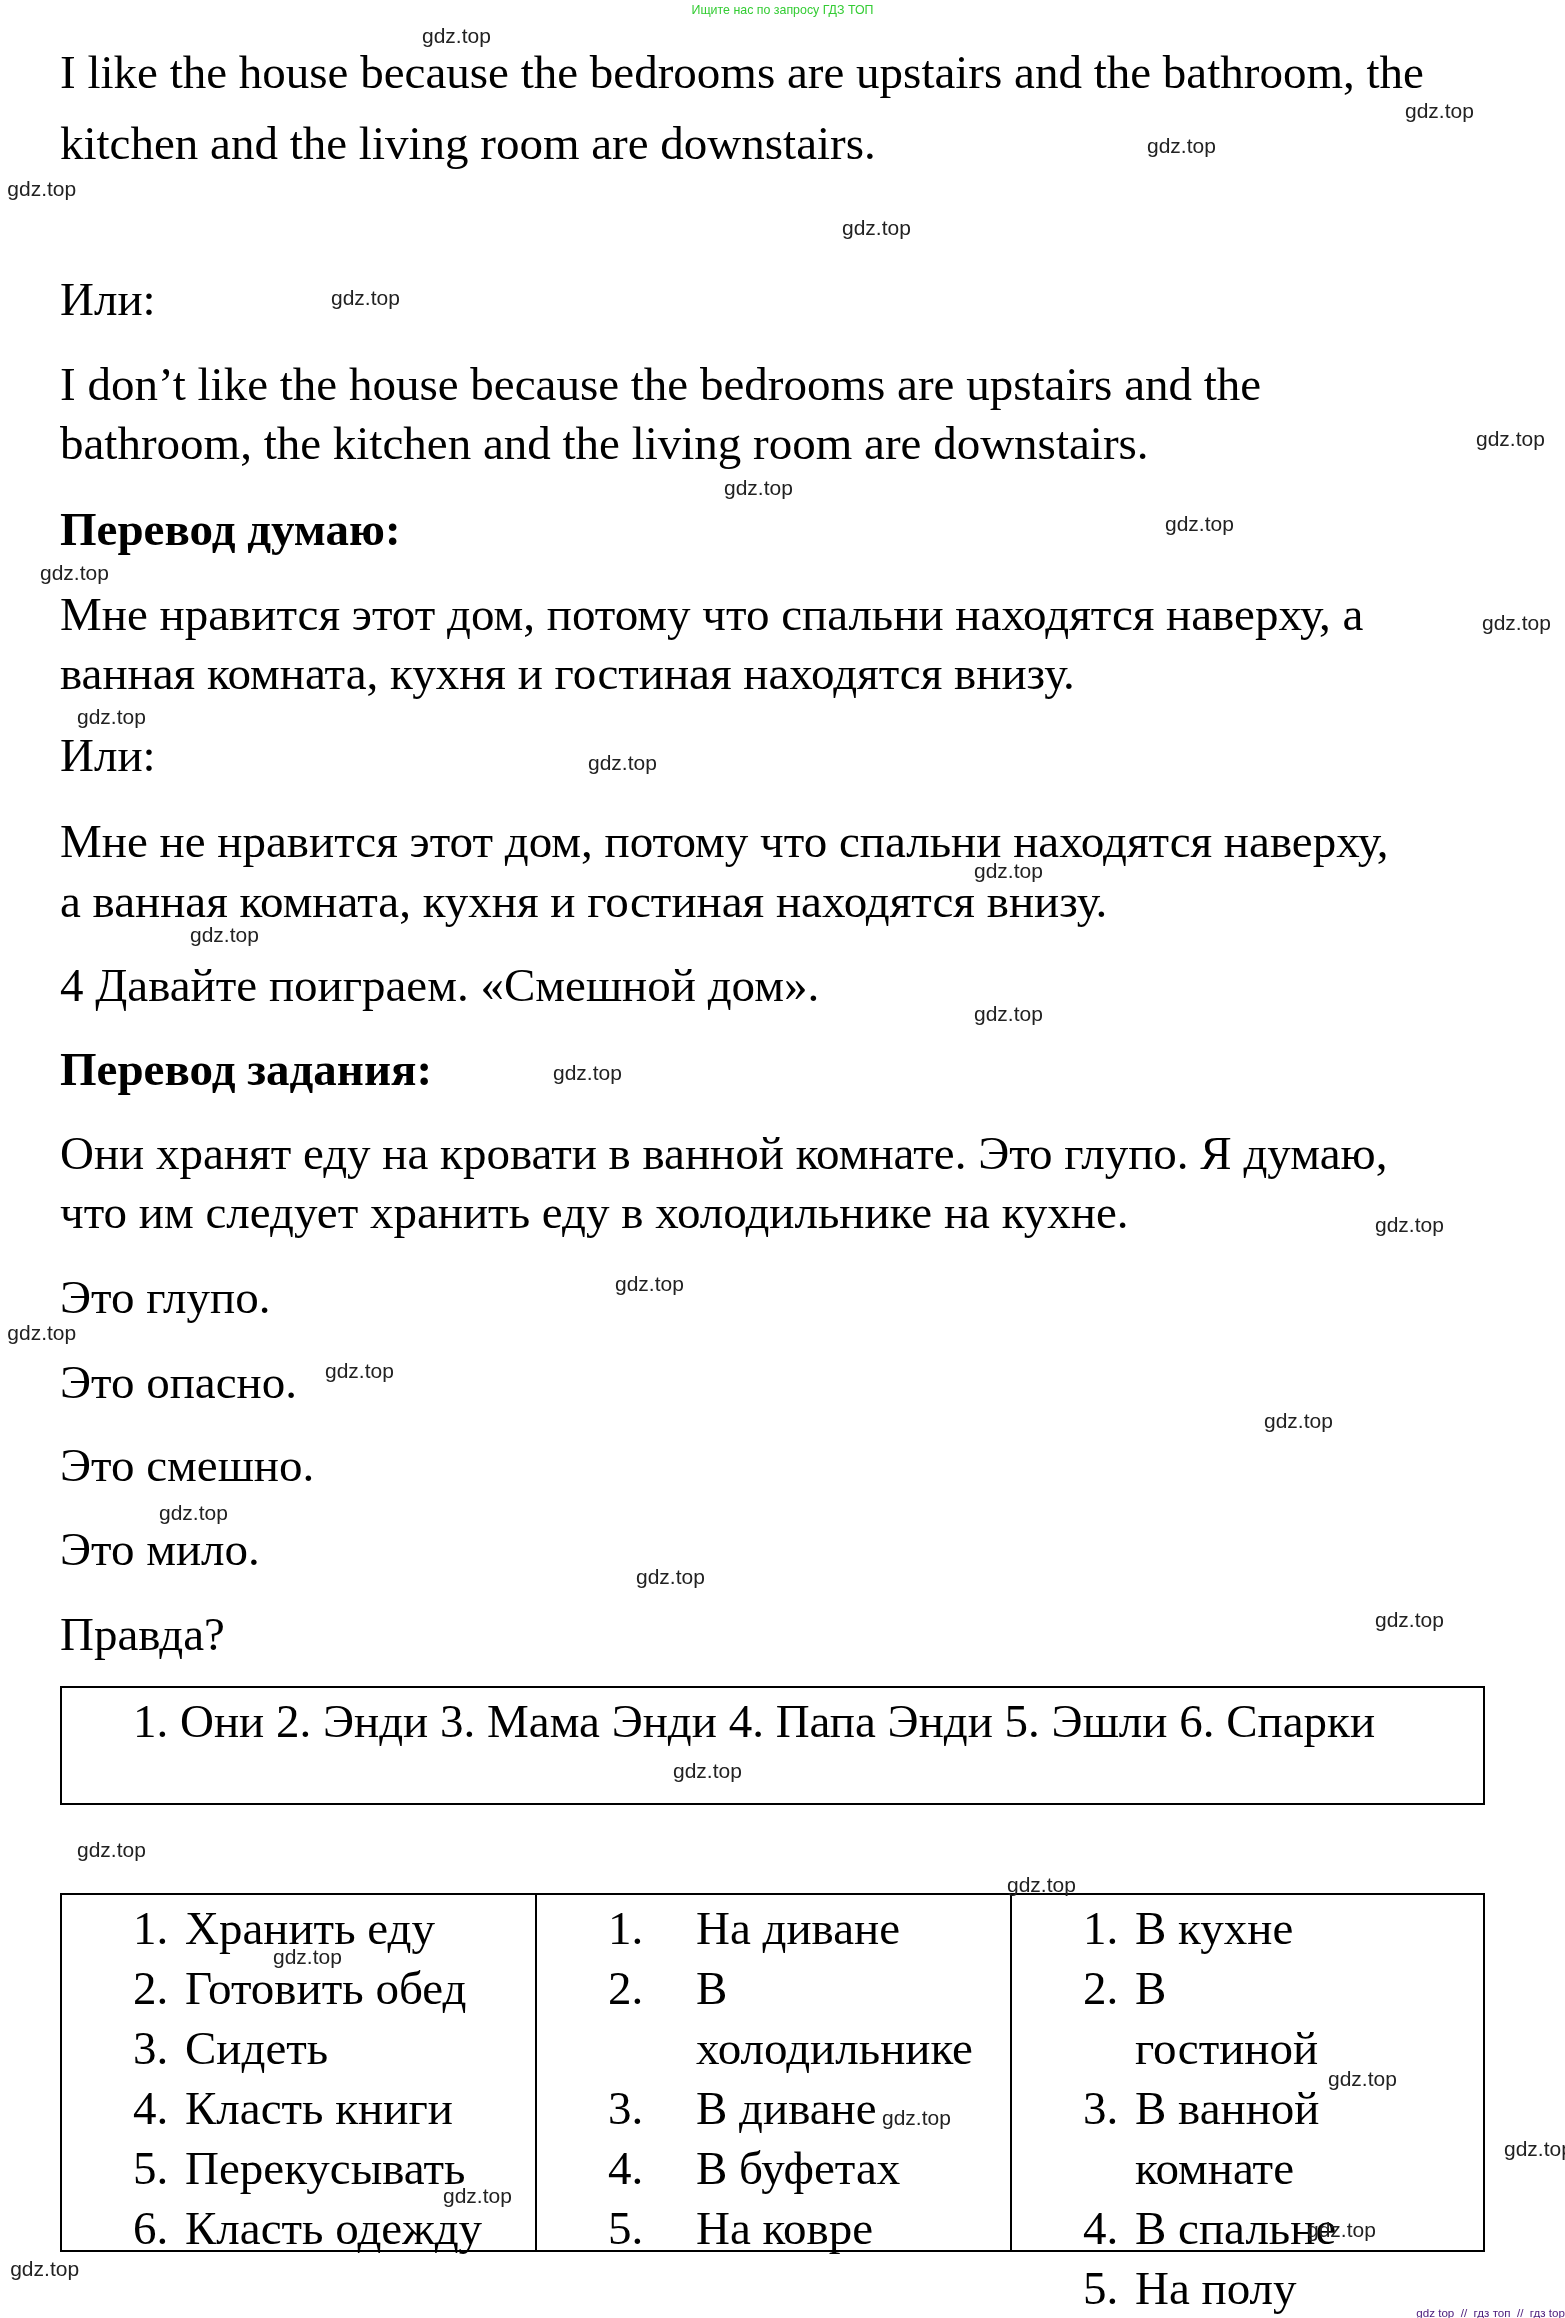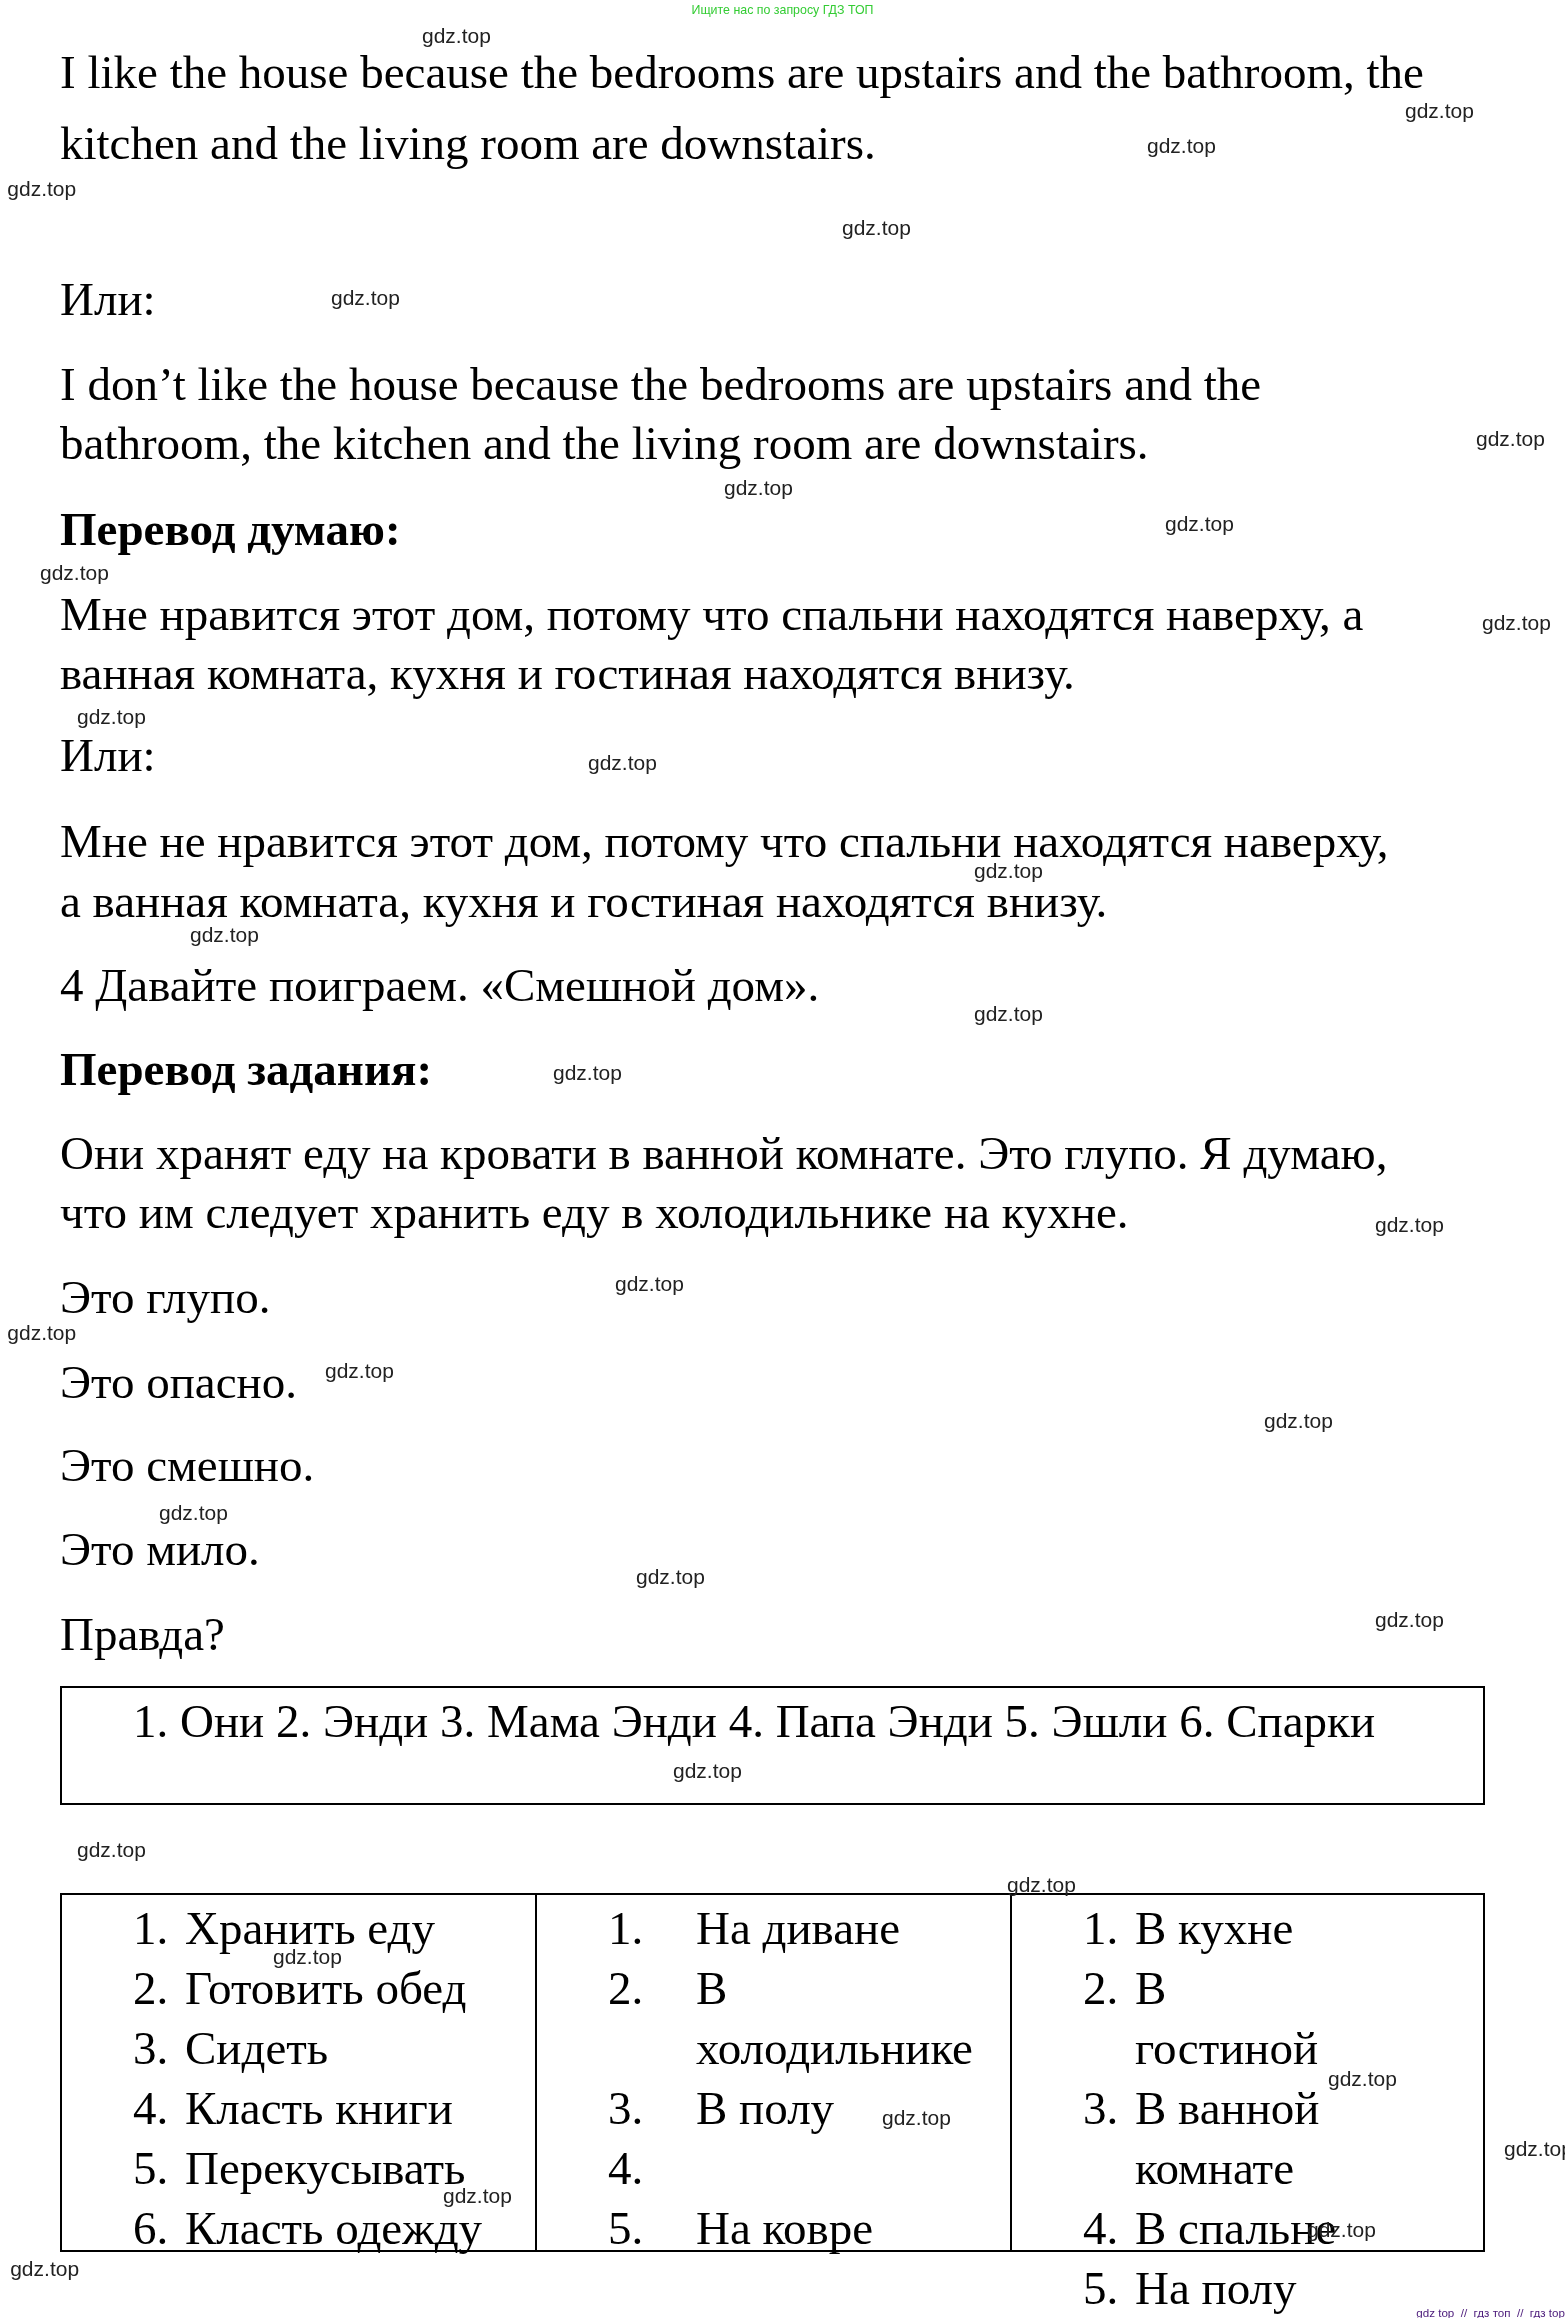--- a/index.html
+++ b/index.html
@@ -120,24 +120,25 @@
       <li>
           <span class="num">1.</span>
           <span class="txt">На диване</span>
         </li>
       <li>
           <span class="num">2.</span>
           <span class="txt">В холодильнике</span>
         </li>
       <li>
           <span class="num">3.</span>
-          <span class="txt">В полу</span>
+          <span class="txt">В диване</span>
         </li>
       <li>
           <span class="num">4.</span>
+          <span class="txt">В буфетах</span>
         </li>
       <li>
           <span class="num">5.</span>
           <span class="txt">На ковре</span>
         </li>
     </ol>
   </div>
   <div class="col col3">
     <ol>
       <li>

